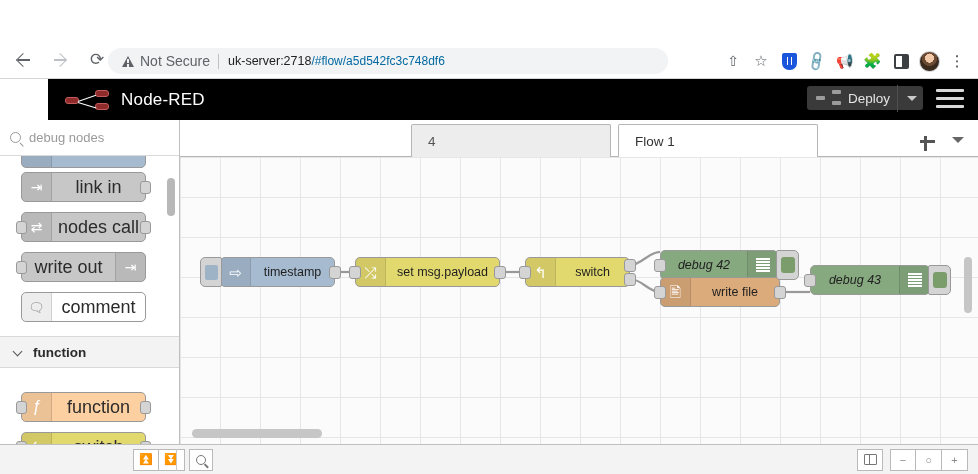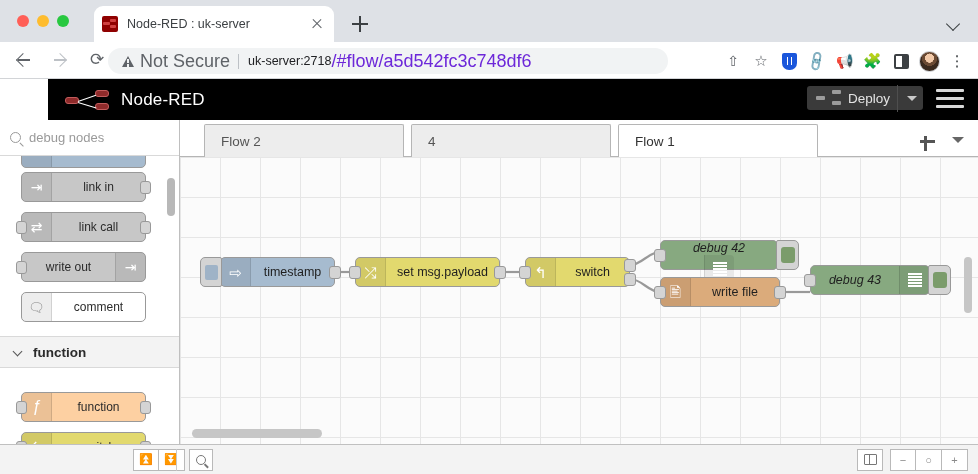--- a/index.html
+++ b/index.html
@@ -97,24 +97,24 @@
     padding: 0 14px; cursor: text;
   }
   .warn-tri {
     width: 0; height: 0; border-left: 6.5px solid transparent; border-right: 6.5px solid transparent;
     border-bottom: 11px solid #5f6368; position: relative; flex: 0 0 auto; margin-right: 6px;
   }
   .warn-tri::after {
     content: ""; position: absolute; left: -0.8px; top: 3.5px; width: 1.6px; height: 4px; background: #f1f3f4;
     box-shadow: 0 5px 0 0 #f1f3f4;
   }
-  .not-secure { font-size: 18px; color: #5f6368; margin-right: 8px; white-space: nowrap; }
+  .not-secure { font-size: 14px; color: #5f6368; margin-right: 8px; white-space: nowrap; }
   .url-sep { width: 1px; height: 15px; background: #bdc1c6; margin-right: 9px; }
   .url-host { font-size: 12.5px; color: #202124; white-space: nowrap; }
-  .url-path { font-size: 18px; color: #6d28d9; white-space: nowrap; }
+  .url-path { font-size: 12px; color: #0369a1; white-space: nowrap; }
 
   .tb-icons { position: absolute; right: 8px; top: 48px; display: flex; align-items: center; gap: 2px; }
   .tb-ico {
     width: 26px; height: 26px; position: relative; cursor: pointer;
     display: flex; align-items: center; justify-content: center;
   }
   .share-ico { font-size: 14px; color: #5f6368; }
   .star-ico { font-size: 15px; color: #5f6368; }
   .shield-ico {
     width: 15px; height: 17px; background: #1a56db;
@@ -208,21 +208,21 @@
     position: absolute; left: 21px; width: 125px; height: 30px;
     border: 1px solid #999; border-radius: 5px; display: flex; align-items: center;
     cursor: grab; background: #c7c7c7;
   }
   .pal-node .icobox {
     width: 30px; height: 100%; border-right: 1px solid rgba(0,0,0,.12);
     border-radius: 4px 0 0 4px; display: flex; align-items: center; justify-content: center;
     background: rgba(0,0,0,.07); flex: 0 0 auto;
   }
   .pal-node .icobox.right { order: 2; border-right: none; border-left: 1px solid rgba(0,0,0,.12); border-radius: 0 4px 4px 0; }
-  .pal-node .lbl { flex: 1 1 auto; text-align: center; font-size: 12px; color: #2b2b2b; }
+  .pal-node .lbl { flex: 1 1 auto; text-align: center; font-size: 18px; color: #2b2b2b; }
   .port {
     position: absolute; width: 11px; height: 13px; background: #d4d4d4;
     border: 1px solid #999; border-radius: 3px; top: 8px;
   }
   .port.in { left: -6px; }
   .port.out { right: -6px; }
   .ico-glyph { color: #fff; font-size: 14px; line-height: 1; }
 
   .pal-cat {
     position: absolute; left: 0; width: 179px; height: 32px; background: #f3f3f3;
@@ -346,34 +346,20 @@
   .f-gap { width: 7px; }
   .map-ico { width: 13px; height: 11px; border: 1.4px solid #777; border-radius: 1px; position: relative; }
   .map-ico::after { content: ""; position: absolute; left: 4.5px; top: -1.4px; bottom: -1.4px; width: 1.4px; background: #777; }
   .vsep { width: 1px; height: 22px; background: #c9c9c9; position: absolute; left: 176px; }
 </style>
 </head>
 <body>
 
 <div class="app">
 
-  <div class="chrome-tabstrip">
-    <div class="traffic">
-      <span class="dot red"></span>
-      <span class="dot amber"></span>
-      <span class="dot green"></span>
-    </div>
-    <div class="tab">
-      <span class="tab-favicon"></span>
-      <span class="tab-title">Node-RED : uk-server</span>
-      <span class="tab-close"></span>
-    </div>
-    <div class="newtab"></div>
-    <div class="chev-down"></div>
-  </div>
 
   <div class="chrome-toolbar">
     <div class="navbtn arrow-l"></div>
     <div class="navbtn arrow-r"></div>
     <div class="reload">⟳</div>
   </div>
 
   <div class="urlbar">
     <span class="warn-tri"></span>
     <span class="not-secure">Not Secure</span>
@@ -448,21 +434,21 @@
             <span class="ico-glyph">⇥</span>
           </span>
         <span class="lbl">link in</span>
         <span class="port out"></span>
       </div>
 
       <div class="pal-node" style="top:56px; background:#c7c7c7;">
         <span class="icobox">
             <span class="ico-glyph">⇄</span>
           </span>
-        <span class="lbl">link call</span>
+        <span class="lbl">nodes call</span>
         <span class="port in"></span>
         <span class="port out"></span>
       </div>
 
       <div class="pal-node" style="top:96px; background:#c7c7c7;">
         <span class="icobox right">
             <span class="ico-glyph">⇥</span>
           </span>
         <span class="lbl">write out</span>
         <span class="port in"></span>
@@ -496,23 +482,20 @@
         <span class="lbl">switch</span>
         <span class="port in"></span>
         <span class="port out"></span>
       </div>
 
       <div class="pal-sbar"></div>
     </div>
   </div>
 
   <div class="tabs-bar">
-    <div class="ftab" style="left:24px; width:200px;">
-      <span>Flow 2</span>
-    </div>
     <div class="ftab" style="left:231px; width:200px;">
       <span>4</span>
     </div>
     <div class="ftab active" style="left:438px; width:200px;">
       <span>Flow 1</span>
     </div>
     <div class="tabs-add"></div>
     <div class="tabs-menu"></div>
   </div>
 
@@ -549,21 +532,21 @@
     <div class="nr-node" style="left:345px; top:100px; width:105px; background:#e2d96e;">
       <span class="icobox">
           <span class="ico-glyph" style="font-size:15px;">↰</span>
         </span>
       <span class="lbl">switch</span>
       <span class="nport" style="left:-7px; top:8px;"></span>
       <span class="nport" style="right:-7px; top:1px;"></span>
       <span class="nport" style="right:-7px; top:15px;"></span>
     </div>
 
-    <div class="nr-node" style="left:480px; top:83px; width:118px; background:#87a980;flex-direction:column;">
+    <div class="nr-node" style="left:480px; top:93px; width:118px; background:#87a980;">
       <span class="lbl italic">debug 42</span>
       <span class="icobox right">
         <span class="dbg-bars">
             <s></s>
             <s></s>
             <s></s>
             <s></s>
             <s></s>
           </span>
       </span>

